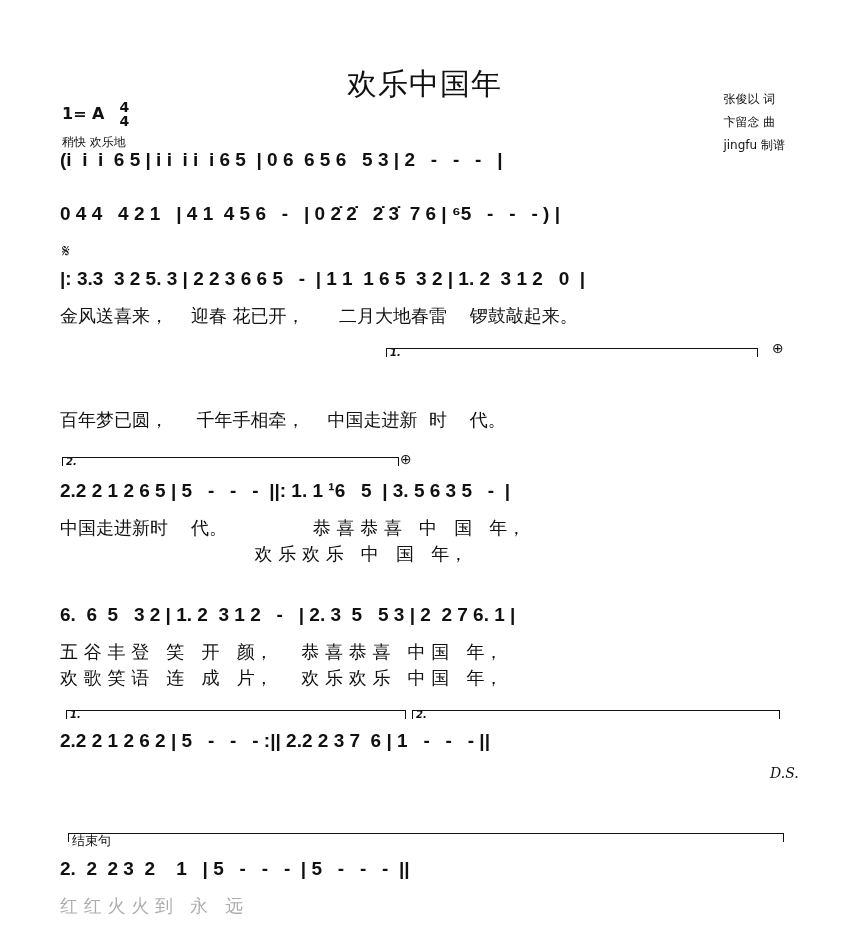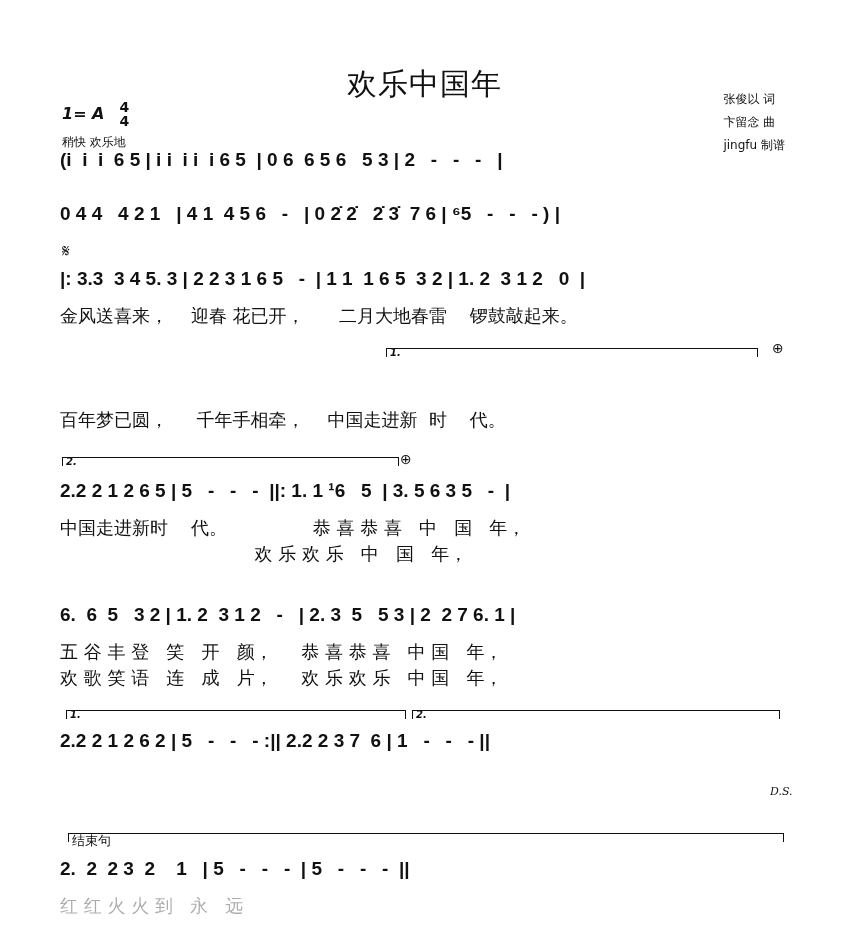--- a/index.html
+++ b/index.html
@@ -3,32 +3,32 @@
 <meta charset="utf-8">
 <style>
   html,body{margin:0;padding:0;background:#fff;}
   body{width:849px;height:935px;position:relative;overflow:hidden;color:#111;
        font-family:"DejaVu Sans","Liberation Sans",sans-serif;}
   .abs{position:absolute;margin-top:24px;}
   .title{left:0;width:849px;top:40px;text-align:center;font-size:30px;letter-spacing:1px;
          font-family:"DejaVu Serif","Liberation Serif",serif;}
   .hdr{font-size:17px;font-family:"DejaVu Sans","Liberation Sans",sans-serif;}
   .key{left:62px;top:76px;font-size:16px;}
-  .key b{font-weight:bold;font-style:italic;}
+  .key b{font-weight:bold;}
   .ts{display:inline-block;vertical-align:middle;text-align:center;font-size:14px;line-height:14px;margin-left:10px;font-weight:bold;}
   .tempo{left:62px;top:110px;font-size:12px;}
   .credits{right:64px;top:64px;text-align:left;font-size:12px;line-height:23px;}
   .row{position:absolute;left:60px;width:728px;height:40px;}
   .notes{position:absolute;left:0;top:0;height:34px;width:100%;white-space:pre;
          font-family:"Liberation Sans","DejaVu Sans",sans-serif;font-weight:bold;font-size:19px;line-height:34px;}
   .lyric{position:absolute;left:0;width:100%;white-space:pre;font-size:18px;font-family:"DejaVu Sans","Liberation Sans",sans-serif;}
   .volta{position:absolute;border-top:1.5px solid #111;border-left:1.5px solid #111;border-right:1.5px solid #111;height:8px;font-size:10px;font-style:italic;}
   .volta span{position:relative;left:3px;top:-2px;font-weight:bold;}
   .mark{position:absolute;font-size:18px;}
-  .ds{position:absolute;font-size:11px;font-style:italic;font-family:"DejaVu Serif","Liberation Serif",serif;margin-top:20px;}
+  .ds{position:absolute;font-size:14px;font-style:italic;font-family:"DejaVu Serif","Liberation Serif",serif;}
 </style>
 </head>
 <body>
 
 <div class="abs title">欢乐中国年</div>
 
 <div class="abs hdr key">
   <b>1= A</b>
   <span class="ts">
     <span>4</span><br>
@@ -46,21 +46,21 @@
 <div class="row" style="top:143px">
   <div class="notes">(i  i  i  6 5 | i i  i i  i 6 5  | 0 6  6 5 6   5 3 | 2   -   -   -   |</div>
 </div>
 
 <div class="row" style="top:197px">
   <div class="notes">0 4 4   4 2 1   | 4 1  4 5 6   -   | 0 2̇ 2̇   2̇ 3̇  7 6 | ⁶5   -   -   - ) |</div>
 </div>
 
 <div class="mark" style="left:62px;top:240px">𝄋</div>
 <div class="row" style="top:262px">
-  <div class="notes">|: 3.3  3 4 5. 3 | 2 2 3 1 6 5   -  | 1 1  1 6 5  3 2 | 1. 2  3 1 2   0  |</div>
+  <div class="notes">|: 3.3  3 2 5. 3 | 2 2 3 6 6 5   -  | 1 1  1 6 5  3 2 | 1. 2  3 1 2   0  |</div>
   <div class="lyric" style="top:42px">金风送喜来，    迎春 花已开，      二月大地春雷    锣鼓敲起来。</div>
 </div>
 
 <div class="volta" style="left:386px;top:348px;width:370px"><span>1.</span></div>
 <div class="mark" style="left:772px;top:340px;font-size:14px">⊕</div>
 <div class="row" style="top:366px">
   <div class="lyric" style="top:42px">百年梦已圆，     千年手相牵，    中国走进新  时    代。</div>
 </div>
 
 <div class="volta" style="left:62px;top:457px;width:335px"><span>2.</span></div>

